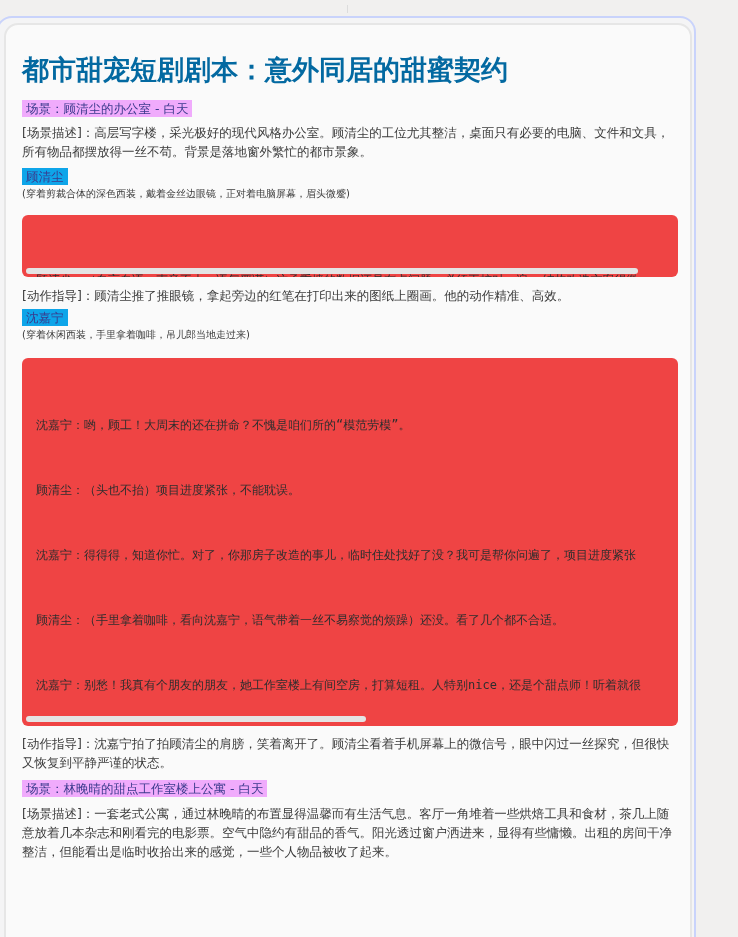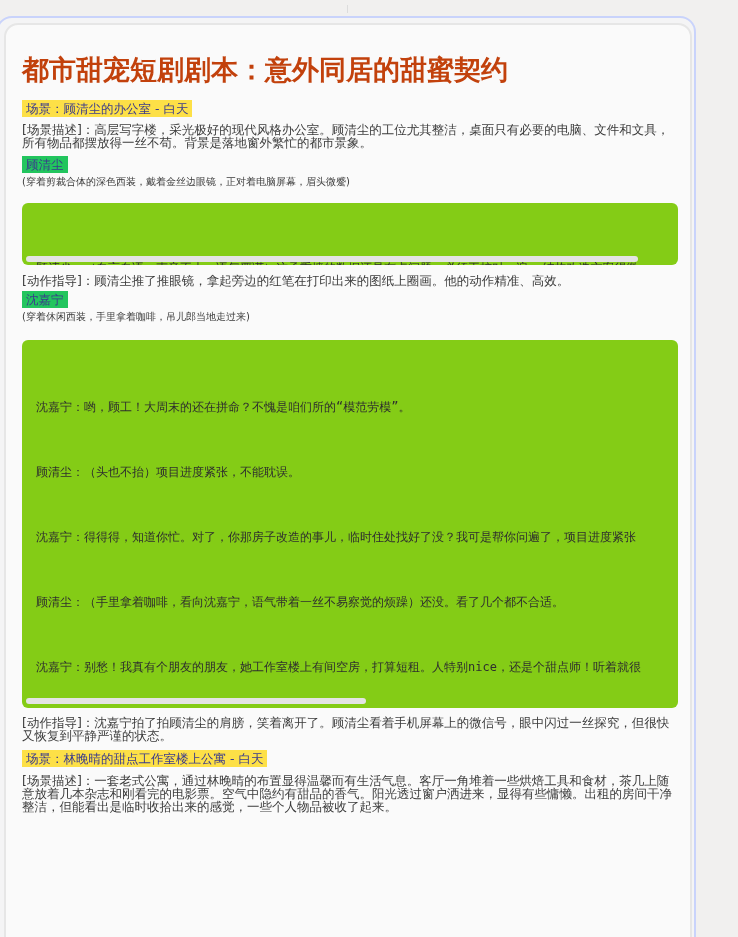--- a/index.html
+++ b/index.html
@@ -34,55 +34,55 @@
     }
     .content {
       position: absolute; left: 16px; top: 20px; width: 656px;
     }
     .agent-label {
       font-family: "DejaVu Sans Mono", "Liberation Mono", monospace;
       font-size: 13px; color: #7a7a7a; font-weight: bold;
       line-height: 16px; margin: 0;
     }
     .title {
-      font-size: 27px; font-weight: bold; color: #c2410c;
+      font-size: 27px; font-weight: bold; color: #0369a1;
       margin: 6px 0 0 0; line-height: 38px; letter-spacing: 0px;
     }
     .episode {
       font-size: 19px; font-weight: bold; color: #1d1d1f;
       margin: 18px 0 0 0; line-height: 26px;
     }
     .scene-tag {
       display: inline-block;
-      background: #fde047;
+      background: #f0abfc;
       color: #3a3a8c;
       font-size: 12.5px;
       line-height: 17px;
       padding: 0 4px;
       margin-top: 11px;
     }
     .para {
-      font-size: 12.5px; color: #3b3b3b; line-height: 13px;
+      font-size: 12.5px; color: #3b3b3b; line-height: 19px;
       margin: 6px 0 0 0;
     }
     .char-tag {
       display: inline-block;
-      background: #22c55e;
+      background: #0ea5e9;
       color: #3a3a8c;
       font-size: 12.5px;
       line-height: 17px;
       padding: 0 4px;
       margin-top: 7px;
     }
     .char-note {
       font-size: 10px; color: #3b3b3b; line-height: 18px; margin: 0;
     }
     .code-block {
       position: relative;
-      background: #84cc16;
+      background: #ef4444;
       border-radius: 6px;
       margin-top: 12px;
       overflow: hidden;
     }
     .code-inner {
       padding: 14px 14px 0 14px;
       white-space: pre;
       overflow: hidden;
       font-family: "DejaVu Sans Mono", "Liberation Mono", monospace;
       font-size: 12px;

